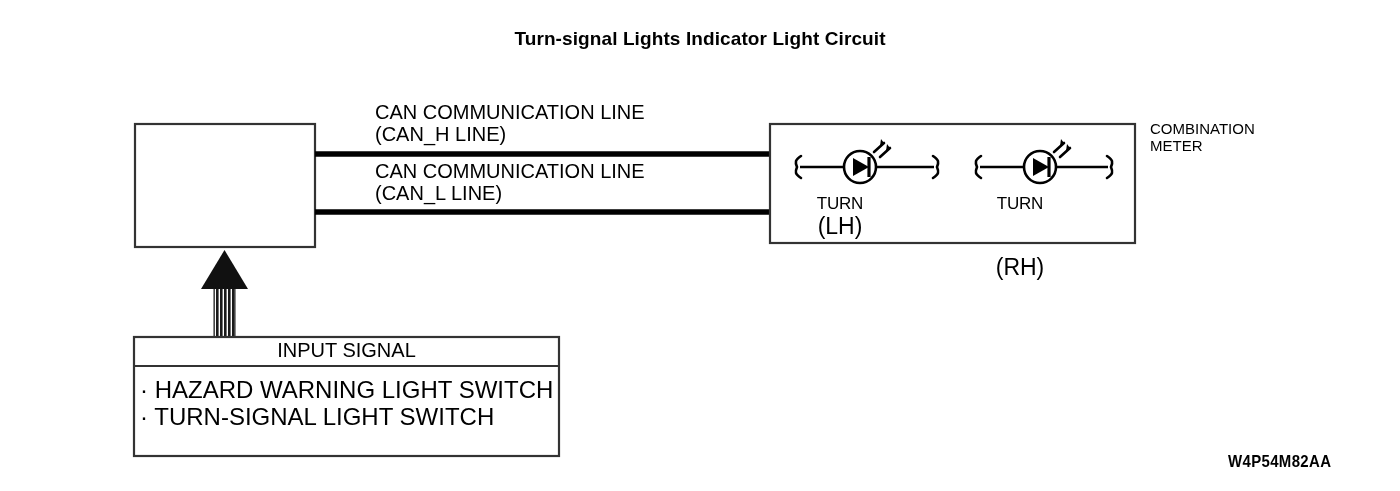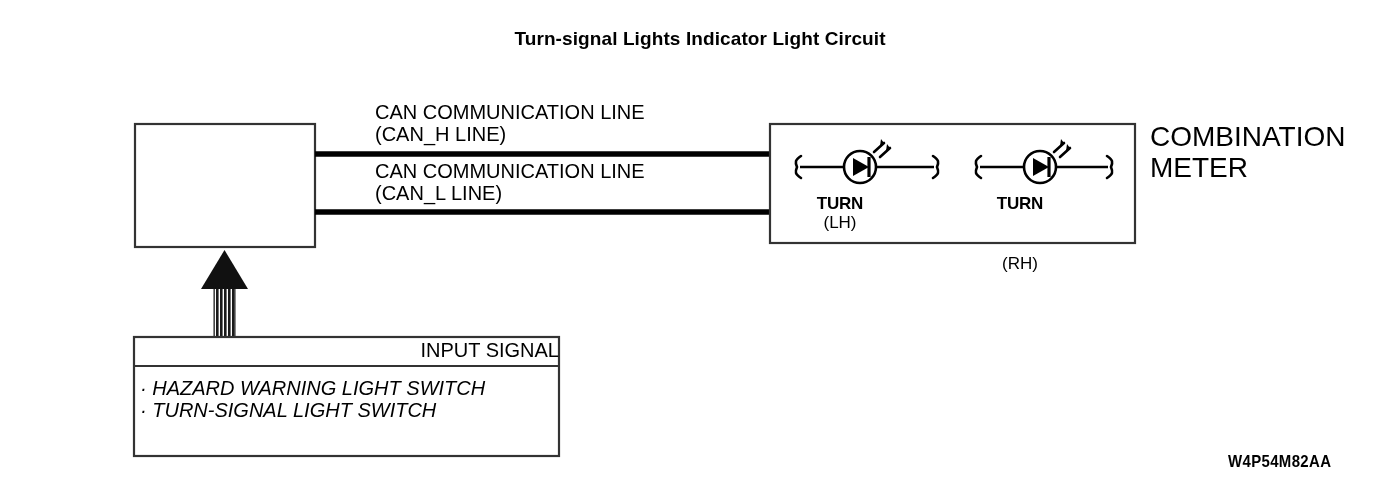--- a/index.html
+++ b/index.html
@@ -12,37 +12,37 @@
   svg#wiring{position:absolute;left:0;top:0;width:1400px;height:491px;display:block;}
 
   .txt{position:absolute;white-space:pre;line-height:1.12;}
 
   #page-title{
     left:0;top:28px;width:1400px;text-align:center;
     font-size:19px;font-weight:bold;letter-spacing:.1px;
   }
 
   #etacs-label{left:35px;top:121px;font-size:21px;}
-  #combination-meter-label{left:1150px;top:121px;font-size:28px;}
+  #combination-meter-label{left:1150px;top:121px;font-size:15px;}
 
   #can-h-label{left:375px;top:101px;font-size:20px;}
   #can-l-label{left:375px;top:160px;font-size:20px;}
 
   #input-signal-title{
-    left:134px;top:339px;width:425px;text-align:right;
+    left:134px;top:339px;width:425px;text-align:center;
     font-size:20px;
   }
-  #input-signal-items{left:140px;top:377px;font-size:20px;font-style:italic;}
+  #input-signal-items{left:140px;top:377px;font-size:24px;}
 
   .turn-name{
-    position:absolute;font-size:17px;font-weight:bold;
+    position:absolute;font-size:17px;font-weight:normal;
     text-align:center;letter-spacing:-.2px;
   }
   .turn-side{
-    position:absolute;font-size:17px;text-align:center;
+    position:absolute;font-size:23px;text-align:center;
   }
   #turn-lh-name{left:790px;top:194px;width:100px;}
   #turn-lh-side{left:790px;top:213px;width:100px;}
   #turn-rh-name{left:970px;top:194px;width:100px;}
   #turn-rh-side{left:970px;top:213px;width:100px;margin-top:41px;}
 
   #part-code{
     left:1228px;top:452px;font-size:17px;font-weight:bold;
     font-family:"Liberation Sans Narrow","Liberation Sans",sans-serif;
     transform:scaleX(.88);transform-origin:left top;letter-spacing:.4px;

